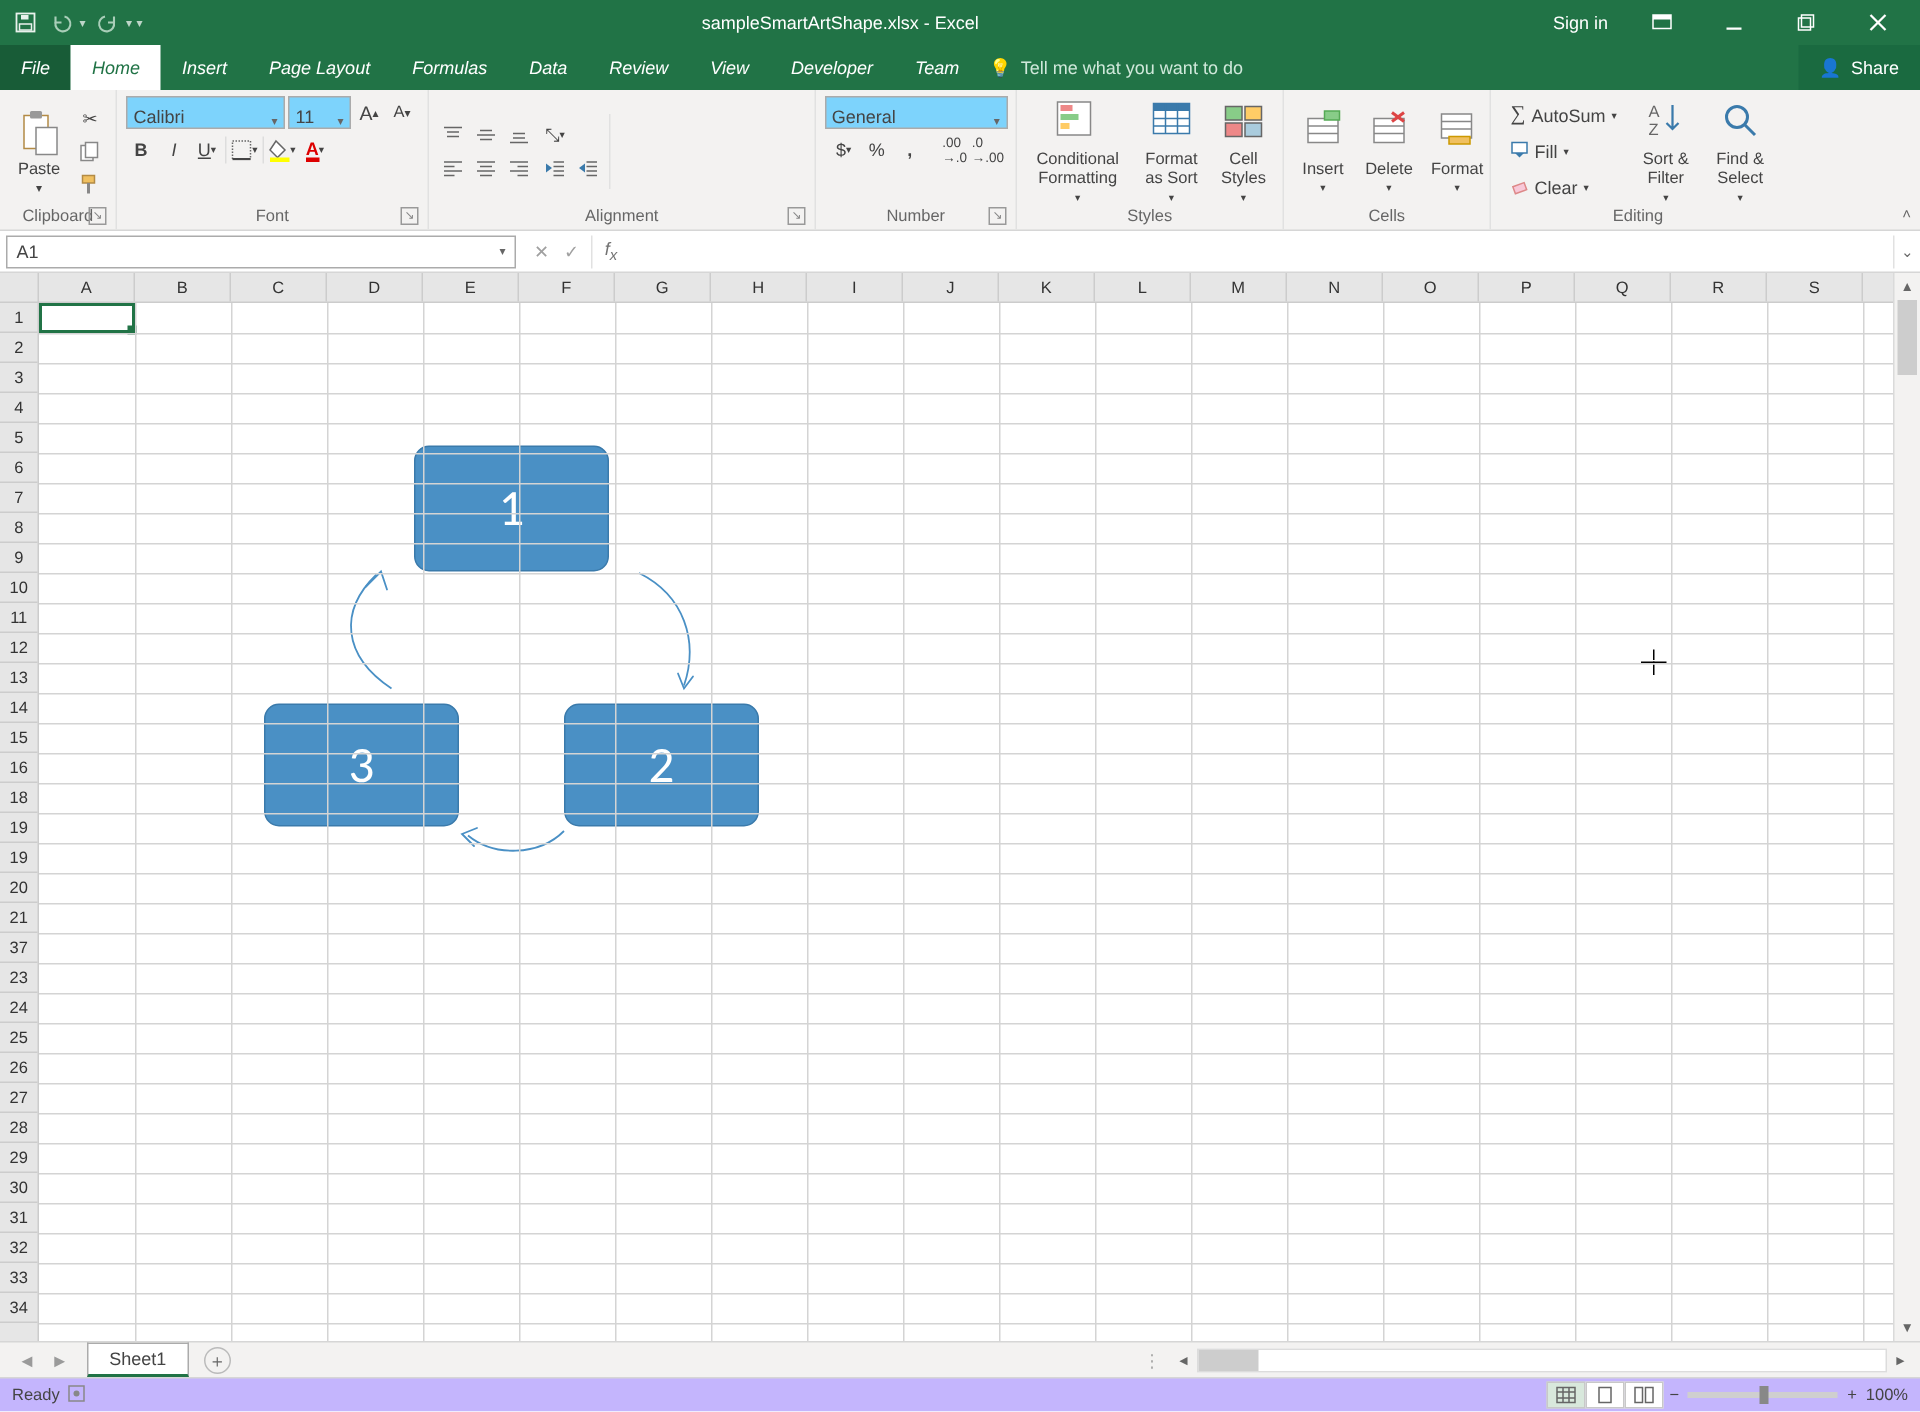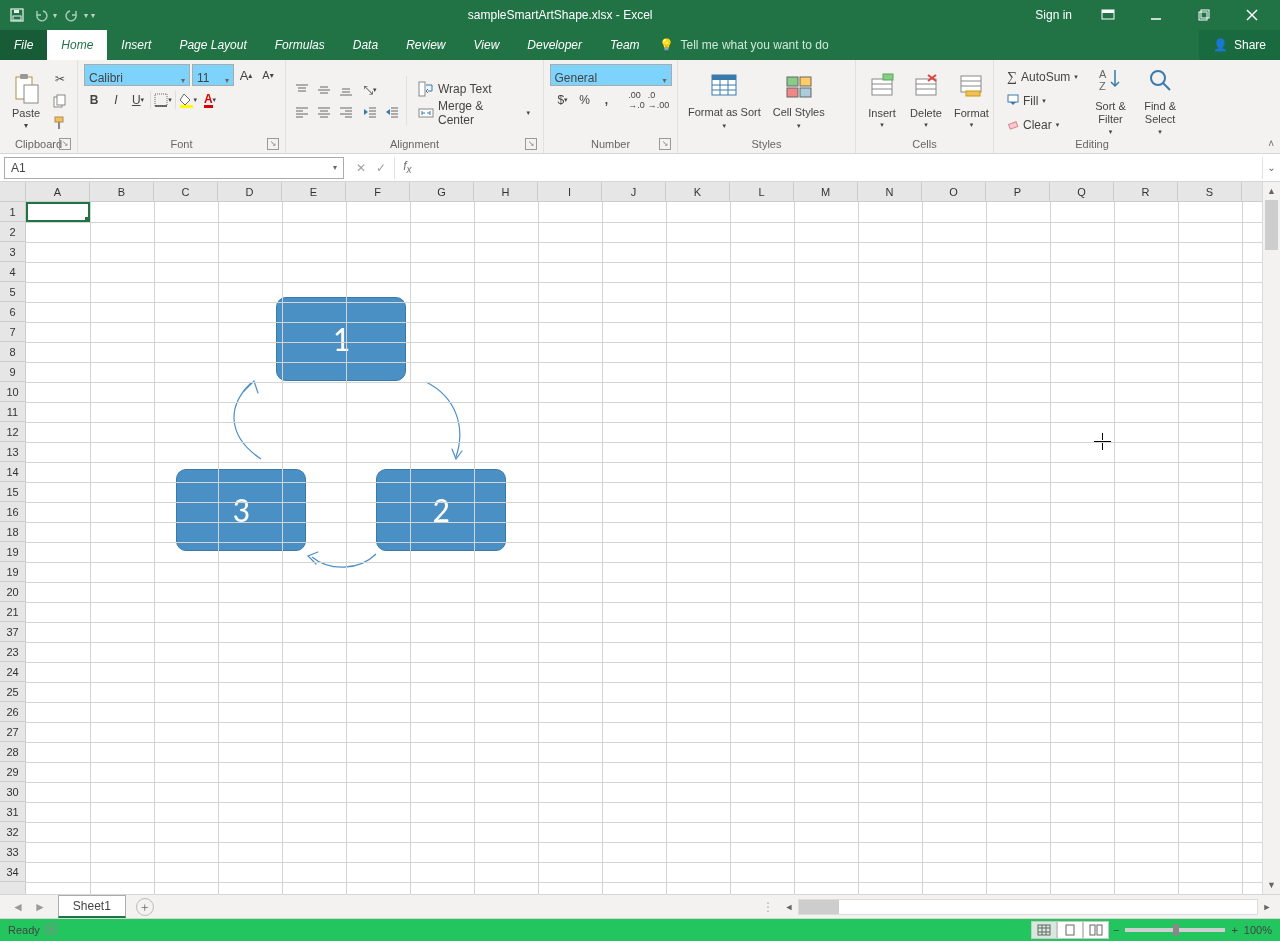--- a/index.html
+++ b/index.html
@@ -80,21 +80,21 @@
 .sheetbar { height:24px; background:#f3f2f1; border-top:1px solid #d6d6d6; display:flex; align-items:center; font-size:12px; }
 .sheetnav { display:flex; gap:10px; padding:0 12px; color:#9a9a9a;}
 .sheettab { padding:3px 14px; background:#fff; border:1px solid #ababab; border-bottom:2px solid #217346; font-size:12px;}
 .sheetbar .add { margin-left:10px; width:18px; height:18px; border:1px solid #bbb; border-radius:50%; text-align:center; line-height:16px; font-size:12px; color:#666;}
 .hscroll { margin-left:auto; display:flex; align-items:center; gap:0; padding-right:4px; flex:1; justify-content:flex-end;}
 .hscroll .track { width:460px; height:16px; background:#fff; border:1px solid #dcdcdc; position:relative;}
 .hscroll .track .th { position:absolute; left:0; top:0; bottom:0; width:40px; background:#cdcdcd;}
 .hscroll .ar { width:18px; text-align:center; font-size:9px; color:#666;}
 
 
-.status { height:23px; background:#22c55e; border-top:1px solid #d6d6d6; display:flex; align-items:center; font-size:11px; padding:0 8px; gap:4px;}
+.status { height:23px; background:#c4b5fd; border-top:1px solid #d6d6d6; display:flex; align-items:center; font-size:11px; padding:0 8px; gap:4px;}
 .status .views { display:flex; gap:0; margin-left:auto;}
 .status .views .v { width:26px; height:18px; border:1px solid #c8c8c8; background:#fff; display:flex; align-items:center; justify-content:center; font-size:9px;}
 .status .views .v.active { background:#d8e8dc;}
 .status .zoom { display:flex; align-items:center; gap:6px;}
 .status .slider { width:100px; height:4px; background:#cfcfcf; position:relative;}
 .status .slider .knob { position:absolute; left:48px; top:-4px; width:6px; height:12px; background:#888;}
 </style>
 </head>
 <body>
 
@@ -327,39 +327,20 @@
                 <path d="M1 7 L5 4 L5 10 Z" fill="#3a7aab"></path>
                 <line x1="6" y1="3" x2="13" y2="3" stroke="#666"></line>
                 <line x1="6" y1="6" x2="13" y2="6" stroke="#666"></line>
                 <line x1="6" y1="9" x2="13" y2="9" stroke="#666"></line>
                 <line x1="6" y1="12" x2="13" y2="12" stroke="#666"></line>
               </svg>
             </span>
         </div>
       </div>
       <span style="width:1px;height:50px;background:#e1e1e1"></span>
-      <div class="stack">
-        <div class="ribbtn">
-            <span class="iconbox"><svg width="16" height="16">
-                <rect x="1" y="1" width="6" height="14" fill="#fff" stroke="#888"></rect>
-                <path d="M8 4 L14 4 L14 10 L10 10" fill="none" stroke="#3a7aab"></path>
-                <path d="M10 8 L8 10 L10 12" fill="none" stroke="#3a7aab"></path>
-              </svg></span>
-            <span>Wrap Text</span>
-          </div>
-        <div class="ribbtn">
-            <span class="iconbox"><svg width="16" height="16">
-                <rect x="1" y="4" width="14" height="8" fill="#fff" stroke="#888"></rect>
-                <path d="M4 8 L7 8 M4 6 L4 10" stroke="#3a7aab"></path>
-                <path d="M12 8 L9 8 M12 6 L12 10" stroke="#3a7aab"></path>
-              </svg></span>
-            <span>Merge &amp; Center</span>
-            <span style="font-size:7px;margin-left:4px">▾</span>
-          </div>
-      </div>
     </div>
     <div class="label"><span>Alignment</span><span class="dlg">↘</span></div>
   </div>
 
   <div class="group" style="width:134px">
     <div class="controls stack" style="width:100%">
       <div class="combo" style="width:122px">
           <span>General</span>
           <span class="arr">▾</span>
         </div>
@@ -372,20 +353,30 @@
         <span style="width:6px"></span>
         <span class="smbtn" style="font-size:9px">.00<br>→.0</span>
         <span class="smbtn" style="font-size:9px">.0<br>→.00</span>
       </div>
     </div>
     <div class="label"><span>Number</span><span class="dlg">↘</span></div>
   </div>
 
   <div class="group" style="width:178px">
     <div class="controls">
+      <div class="bigbtn">
+          <span class="ic"><svg width="30" height="30">
+              <rect x="2" y="2" width="22" height="22" fill="#fff" stroke="#888"></rect>
+              <rect x="4" y="4" width="8" height="4" fill="#e88"></rect>
+              <rect x="4" y="10" width="12" height="4" fill="#8c8"></rect>
+              <rect x="4" y="16" width="6" height="4" fill="#fc6"></rect>
+            </svg></span>
+          <span style="line-height:1.2">Conditional Formatting</span>
+          <span style="font-size:7px">▾</span>
+        </div>
       <div class="bigbtn">
           <span class="ic"><svg width="30" height="30">
               <rect x="3" y="3" width="24" height="20" fill="#fff" stroke="#3a7aab"></rect>
               <rect x="3" y="3" width="24" height="5" fill="#3a7aab"></rect>
               <line x1="11" y1="3" x2="11" y2="23" stroke="#3a7aab"></line>
               <line x1="19" y1="3" x2="19" y2="23" stroke="#3a7aab"></line>
               <line x1="3" y1="13" x2="27" y2="13" stroke="#3a7aab"></line>
               <line x1="3" y1="18" x2="27" y2="18" stroke="#3a7aab"></line>
             </svg></span>
           <span style="line-height:1.2">Format as Sort</span>

